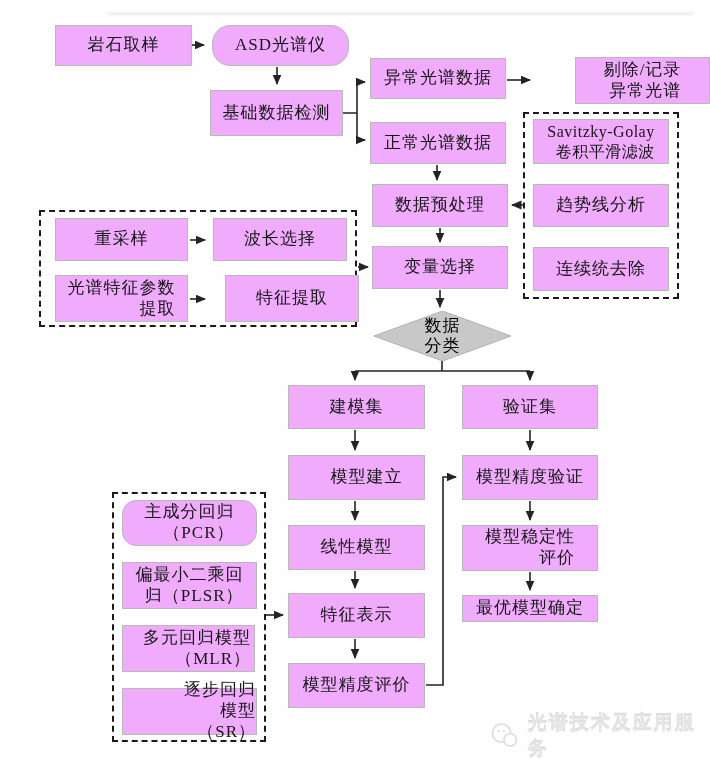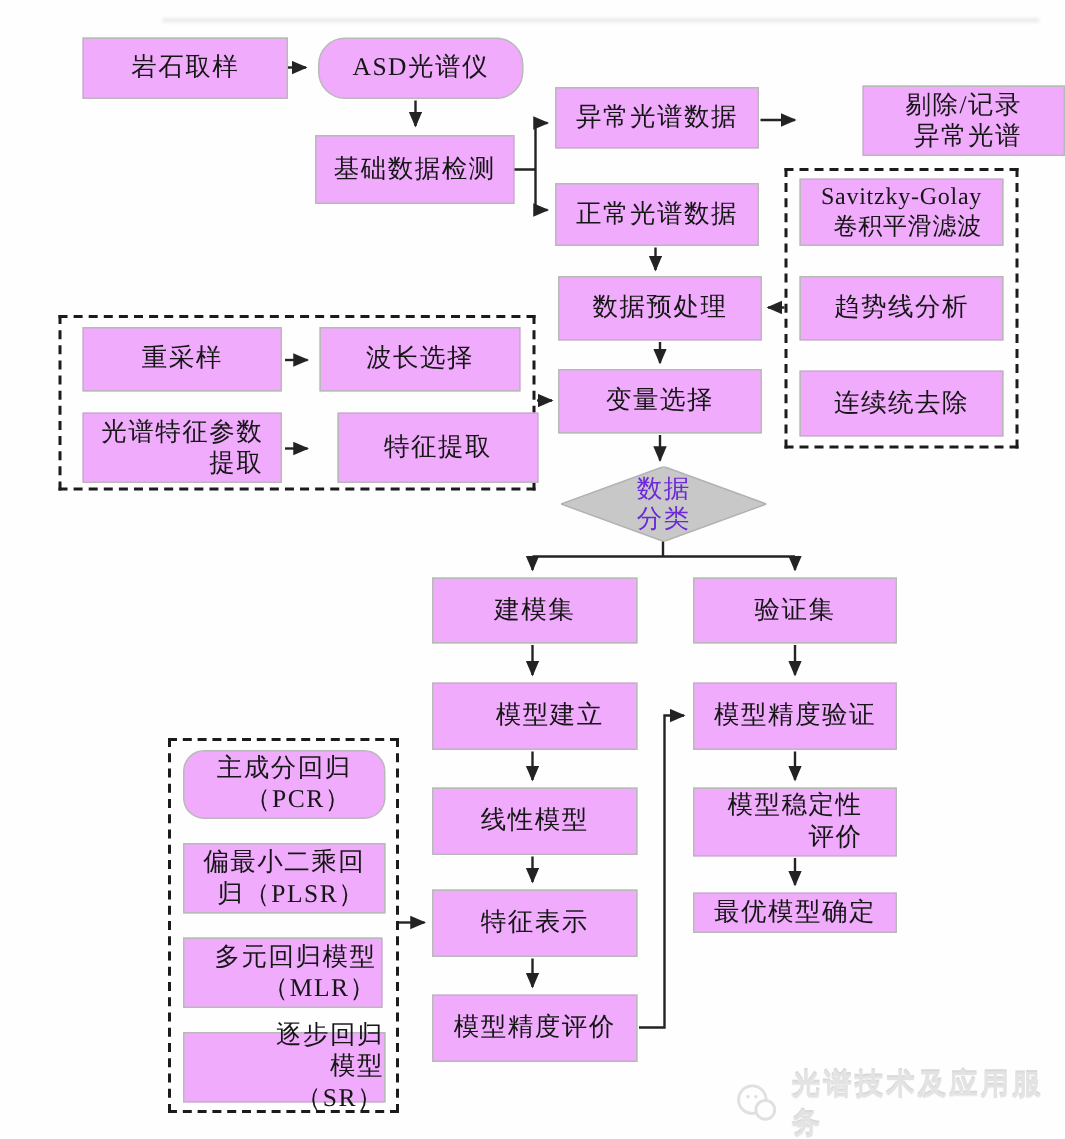--- a/index.html
+++ b/index.html
@@ -16,21 +16,21 @@
   .box.latin{font-size:16px;letter-spacing:0.5px;}
   .dashed{
     position:absolute;border:2px dashed #1b1b1b;box-sizing:border-box;background:transparent;
   }
   .arrows{position:absolute;left:0;top:0;z-index:3;pointer-events:none;}
   .diamond-wrap{position:absolute;left:374px;top:311px;width:137px;height:50px;z-index:2;}
   .diamond-wrap svg{position:absolute;left:0;top:0;}
   .diamond-label{
     position:absolute;left:0;top:0;width:100%;height:100%;
     display:flex;align-items:center;justify-content:center;text-align:center;
-    font-size:17px;line-height:1.2;color:#6d28d9;white-space:pre-line;letter-spacing:1px;
+    font-size:17px;line-height:1.2;color:#000000;white-space:pre-line;letter-spacing:1px;
   }
   .artifact{position:absolute;background:#ececec;border-radius:2px;filter:blur(1px);}
   .watermark{position:absolute;left:489px;top:710px;display:flex;align-items:center;z-index:4;}
   .wm-icon{width:32px;height:30px;margin-right:8px;}
   .wm-text{
     font-family:"Liberation Sans","DejaVu Sans",sans-serif;
     font-size:19px;font-weight:bold;color:#e3e3e3;letter-spacing:2px;
     text-shadow:0 1px 0 #f7f7f7, 0 -1px 0 #d9d9d9;
   }
 </style>

